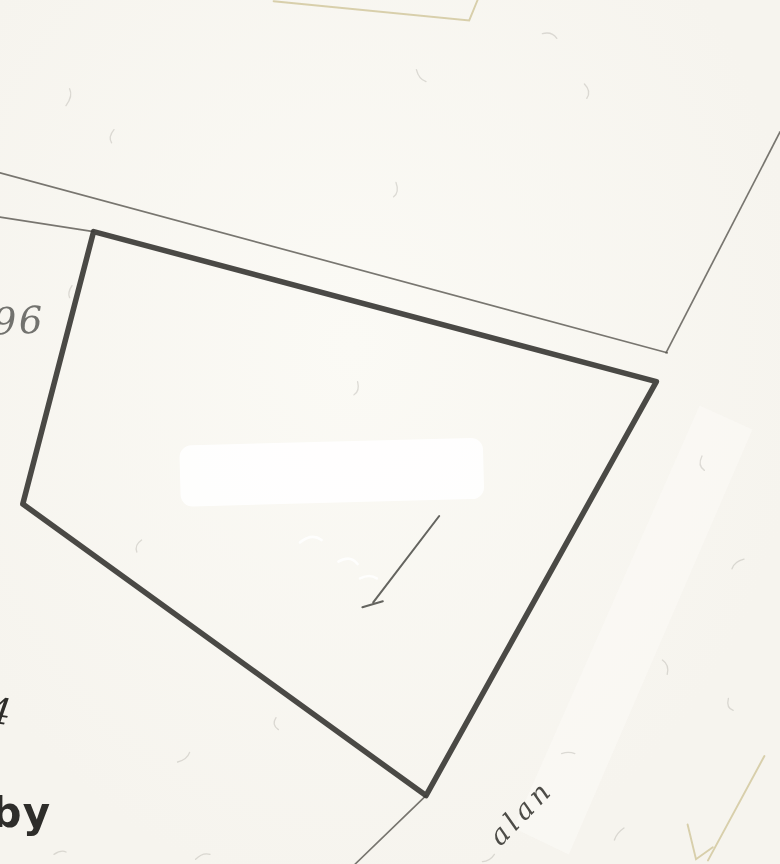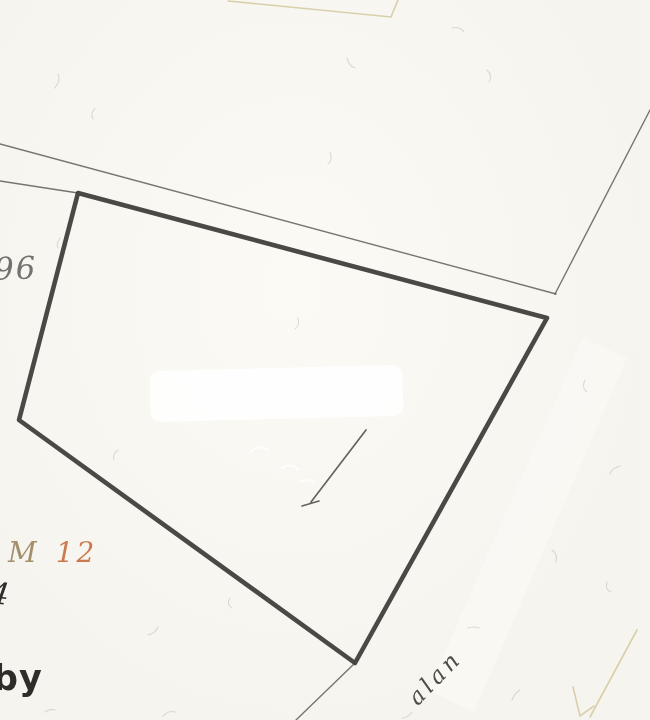--- a/index.html
+++ b/index.html
@@ -79,22 +79,19 @@
 
     <g>
       <path class="ghost" d="M250,452 q10,-8 18,-2"></path>
       <path class="ghost" d="M282,468 q10,-6 16,2"></path>
       <path class="ghost" d="M300,482 q8,-4 14,0"></path>
     </g>
   </svg>
 
   <div class="label label-96">96</div>
 
-  <div class="label label-m12">
-    <span class="prefix">M</span><span>12</span>
-  </div>
 
   <div class="label label-4">4</div>
 
   <div class="label label-by">by</div>
 
   <div class="label label-jalan">alan</div>
 </div>
 
 </body></html>

